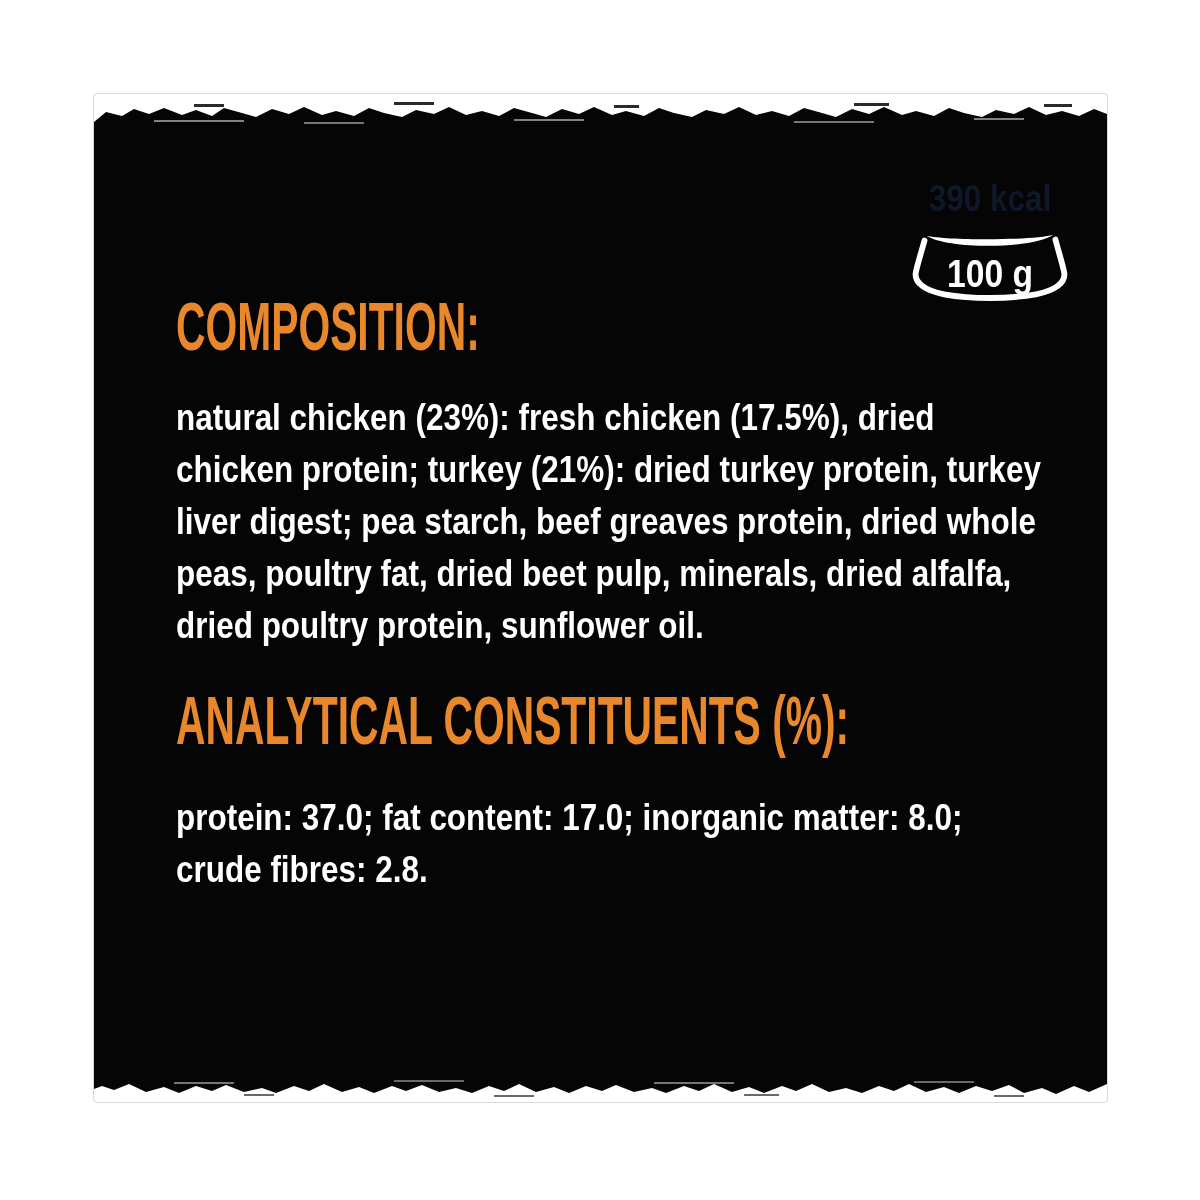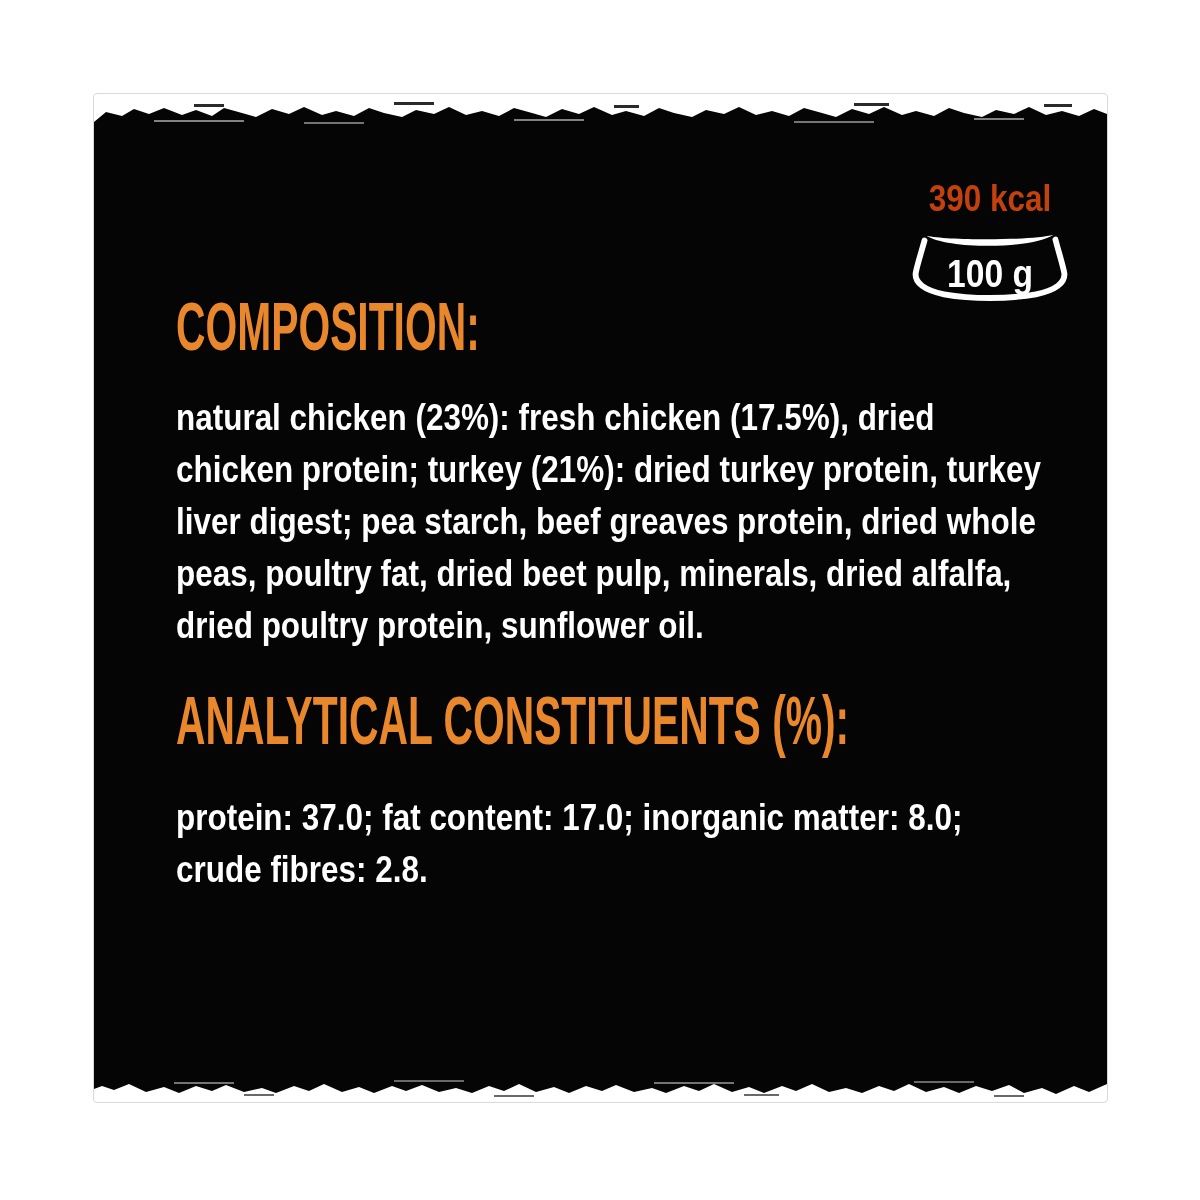--- a/index.html
+++ b/index.html
@@ -45,21 +45,21 @@
   .content { position: absolute; left: 0; top: 0; width: 1013px; height: 1008px; }
 
   .energy-block {
     position: absolute;
     left: 796px;
     top: 84px;
     width: 200px;
     display: flex;
     flex-direction: column;
     align-items: center;
-    color: #c2410c;
+    color: #0f172a;
   }
   .energy-kcal {
     font-size: 37px;
     font-weight: bold;
     line-height: 42px;
     white-space: nowrap;
     transform: scaleX(0.85);
     transform-origin: center top;
   }
   .bowl-svg { width: 164px; height: 86px; display: block; margin-top: 2px; }

